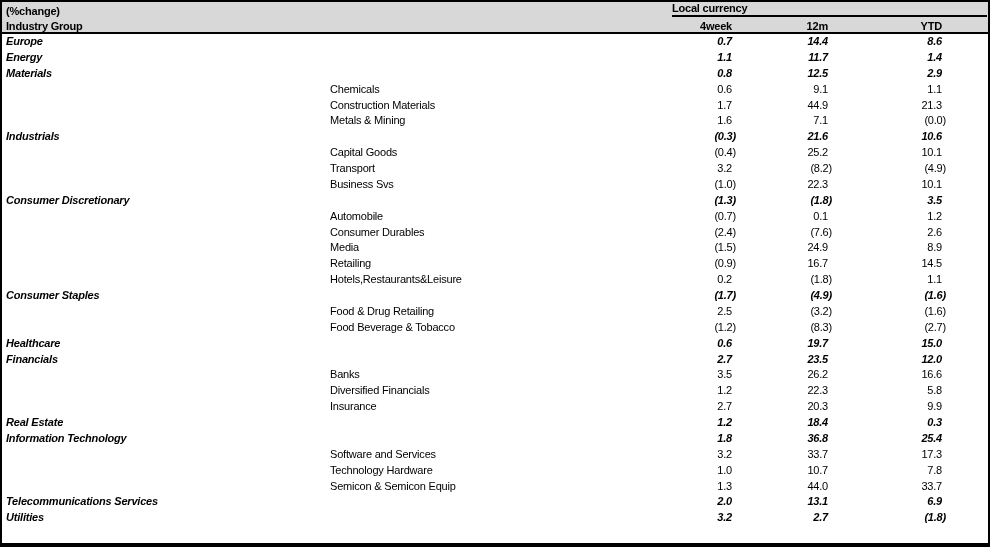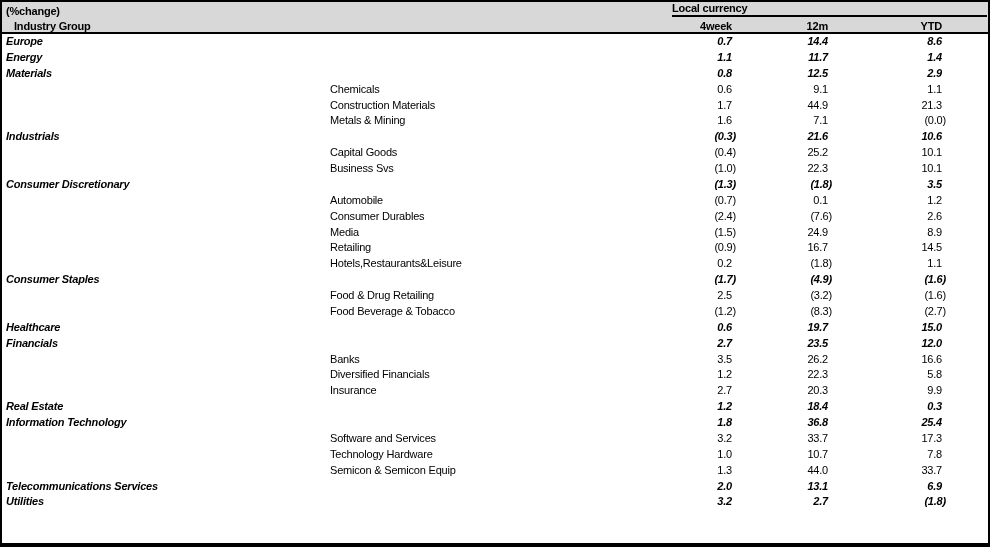--- a/index.html
+++ b/index.html
@@ -43,21 +43,21 @@
 
   .unit-label { padding-left: 4px; font-weight: bold; }
   .lc-cell { padding: 0; }
   .lc-inner {
     margin-left: 14px;
     margin-right: 1px;
     border-bottom: 2px solid #000;
     font-weight: bold;
     line-height: 13px;
   }
-  .hdr-industry { padding-left: 12px; font-weight: bold; }
+  .hdr-industry { padding-left: 4px; font-weight: bold; }
   thead th.num-h { text-align: right; font-weight: bold; }
 
   td { height: 15.87px; padding: 0; line-height: 15.87px; white-space: nowrap; overflow: hidden; }
   td.lbl { padding-left: 4px; }
   tr.sub td.lbl { padding-left: 328px; }
   tr.group td { font-weight: bold; font-style: italic; }
 
   .num, td.num { text-align: right; }
   .pr1 { padding-right: 8px; }
   .pr2 { padding-right: 4px; }
@@ -132,20 +132,26 @@
     <td class="num pr2">21.6</td>
     <td class="num pr3">10.6</td>
   </tr>
         <tr class="sub">
     <td class="lbl">Capital Goods</td>
     <td class="num pr1"><span class="hang">(0.4)</span></td>
     <td class="num pr2">25.2</td>
     <td class="num pr3">10.1</td>
   </tr>
         <tr class="sub">
+    <td class="lbl">Transport</td>
+    <td class="num pr1">3.2</td>
+    <td class="num pr2"><span class="hang">(8.2)</span></td>
+    <td class="num pr3"><span class="hang">(4.9)</span></td>
+  </tr>
+        <tr class="sub">
     <td class="lbl">Business Svs</td>
     <td class="num pr1"><span class="hang">(1.0)</span></td>
     <td class="num pr2">22.3</td>
     <td class="num pr3">10.1</td>
   </tr>
         <tr class="group">
     <td class="lbl">Consumer Discretionary</td>
     <td class="num pr1"><span class="hang">(1.3)</span></td>
     <td class="num pr2"><span class="hang">(1.8)</span></td>
     <td class="num pr3">3.5</td>

